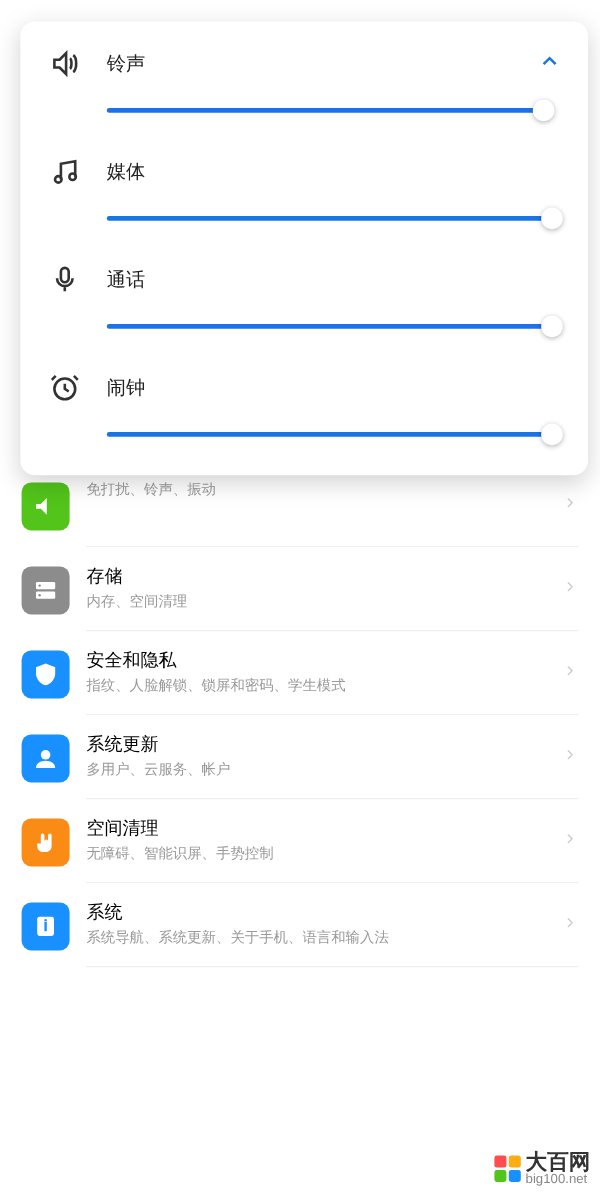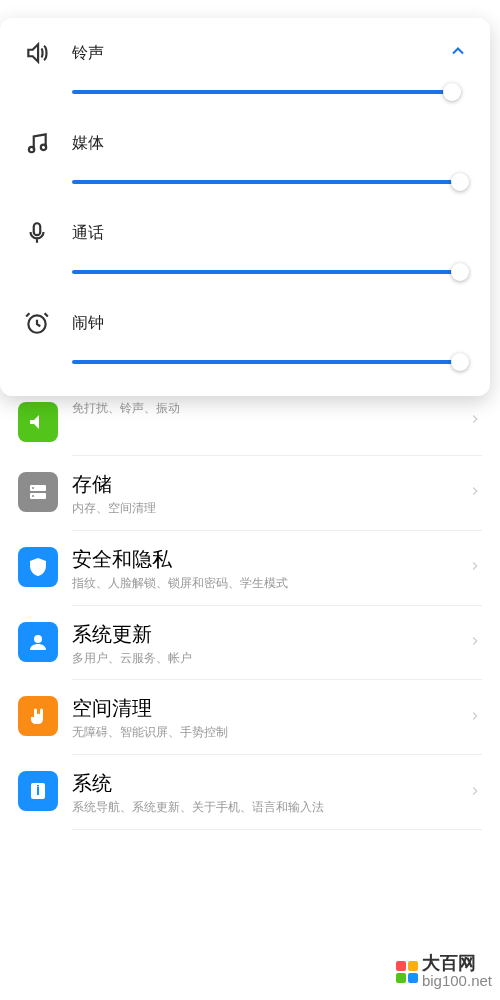--- a/index.html
+++ b/index.html
@@ -12,21 +12,21 @@
       width: 500px;
       height: 1000px;
       font-family: -apple-system, "PingFang SC", "Microsoft YaHei", sans-serif;
       background: #f5f5f5;
       position: relative;
       overflow: hidden;
     }
     .volume-panel {
       position: absolute;
       top: 18px;
-      left: 0;
+      left: 17px;
       right: 10px;
       background: #fff;
       border-radius: 12px;
       box-shadow: 0 6px 20px rgba(0,0,0,0.18);
       z-index: 10;
       padding: 20px 22px 24px 22px;
     }
     .volume-row {
       margin-bottom: 26px;
     }
@@ -123,21 +123,21 @@
       flex-shrink: 0;
       margin-top: 2px;
     }
     .item-icon svg { width: 24px; height: 24px; }
     .item-text {
       flex: 1;
       margin-left: 14px;
       min-width: 0;
     }
     .item-title {
-      font-size: 20px;
+      font-size: 15px;
       color: #000;
       line-height: 1.4;
       margin-bottom: 2px;
     }
     .item-subtitle {
       font-size: 12px;
       color: #999;
       line-height: 1.4;
     }
     .item-chevron {
@@ -170,21 +170,21 @@
       gap: 2px;
       margin-right: 4px;
     }
     .wm-logo span { border-radius: 2px; }
     .wm-a { background: #ff4d4f; }
     .wm-b { background: #faad14; }
     .wm-c { background: #52c41a; }
     .wm-d { background: #1890ff; }
     .wm-text { display: flex; flex-direction: column; }
     .wm-name { font-size: 18px; font-weight: bold; color: #333; line-height: 1; }
-    .wm-url { font-size: 15px; color: #888; line-height: 1.2; }
+    .wm-url { font-size: 11px; color: #888; line-height: 1.2; }
   </style>
 </head>
 <body>
 
 <div class="settings-list">
 
   <div class="list-item" style="padding-top:0">
     <div class="item-icon ic-sound">
       <svg viewBox="0 0 24 24">
           <path d="M4 10v4h4l5 5V5L8 10H4z" fill="#fff" stroke="none"></path>

